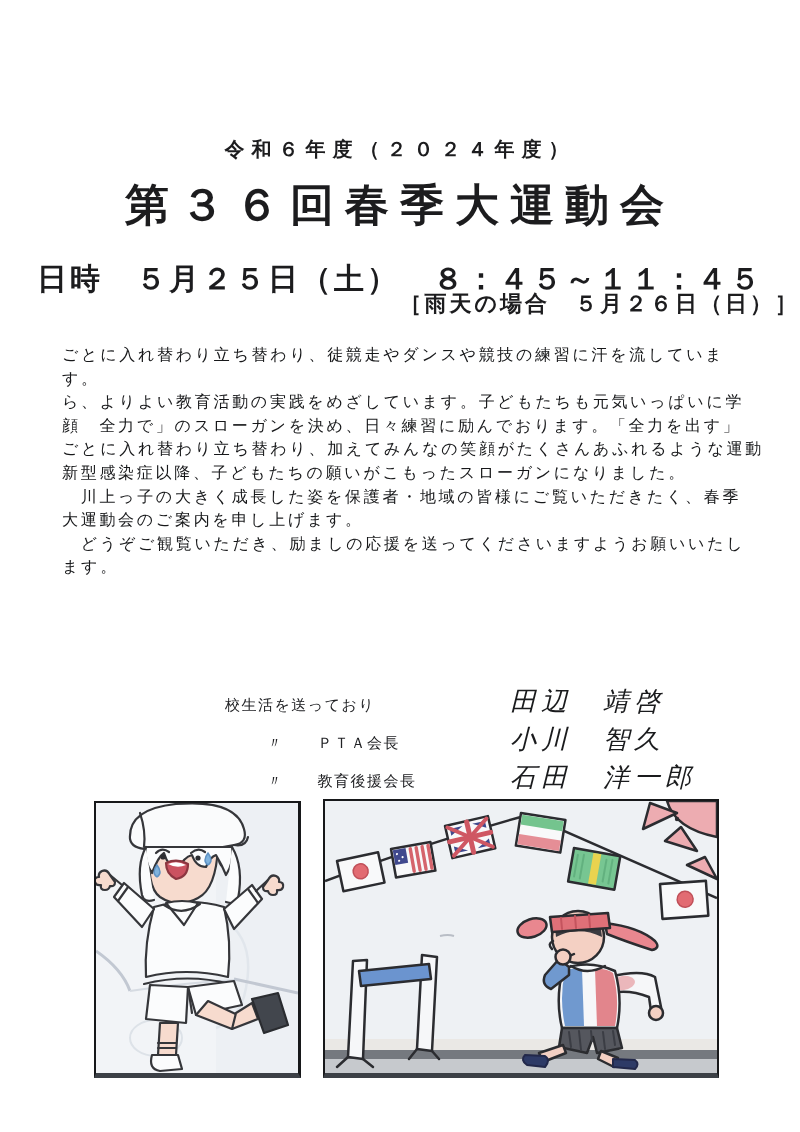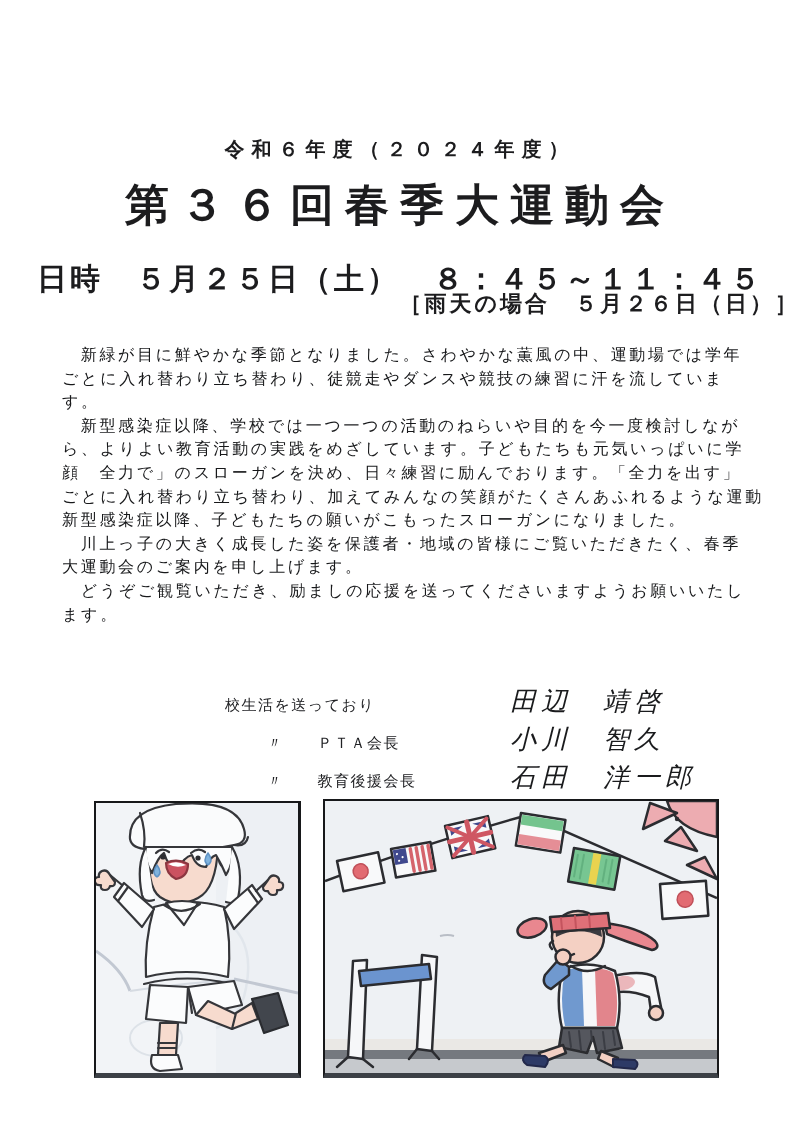--- a/index.html
+++ b/index.html
@@ -71,24 +71,22 @@
 <body>
 
 <div class="page">
 
   <div class="year-line">令和６年度（２０２４年度）</div>
   <h1 class="main-title">第３６回春季大運動会</h1>
   <div class="date-line">日時　５月２５日（土）　８：４５～１１：４５</div>
   <div class="rain-line">［雨天の場合　５月２６日（日）］</div>
 
   <div class="body-text">
-    <div class="bline">　新緑が目に鮮やかな季節となりました。さわやかな薫風の中、運動場では学年</div>
     <div class="bline">ごとに入れ替わり立ち替わり、徒競走やダンスや競技の練習に汗を流していま</div>
     <div class="bline">す。</div>
-    <div class="bline">　新型感染症以降、学校では一つ一つの活動のねらいや目的を今一度検討しなが</div>
     <div class="bline">ら、よりよい教育活動の実践をめざしています。子どもたちも元気いっぱいに学</div>
     <div class="bline">顔　全力で」のスローガンを決め、日々練習に励んでおります。「全力を出す」</div>
     <div class="bline">ごとに入れ替わり立ち替わり、加えてみんなの笑顔がたくさんあふれるような運動</div>
     <div class="bline">新型感染症以降、子どもたちの願いがこもったスローガンになりました。</div>
     <div class="bline">　川上っ子の大きく成長した姿を保護者・地域の皆様にご覧いただきたく、春季</div>
     <div class="bline">大運動会のご案内を申し上げます。</div>
     <div class="bline">　どうぞご観覧いただき、励ましの応援を送ってくださいますようお願いいたし</div>
     <div class="bline">ます。</div>
   </div>
 

